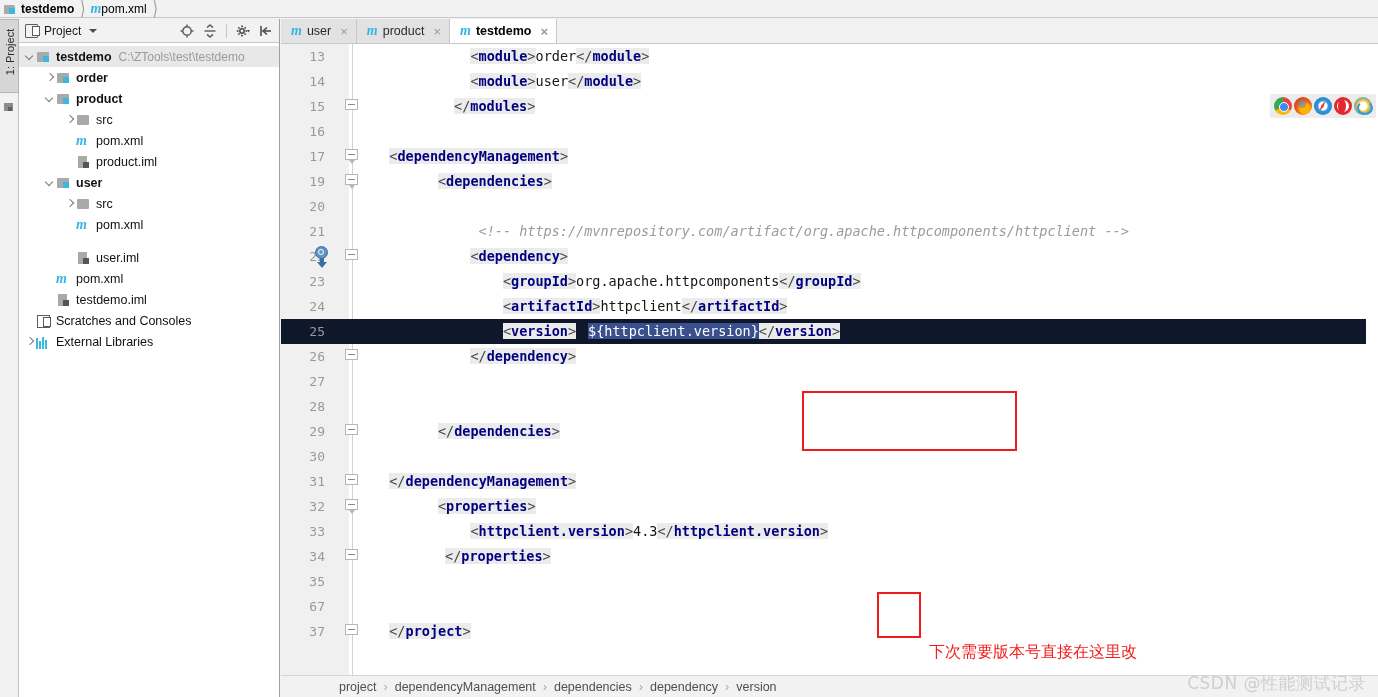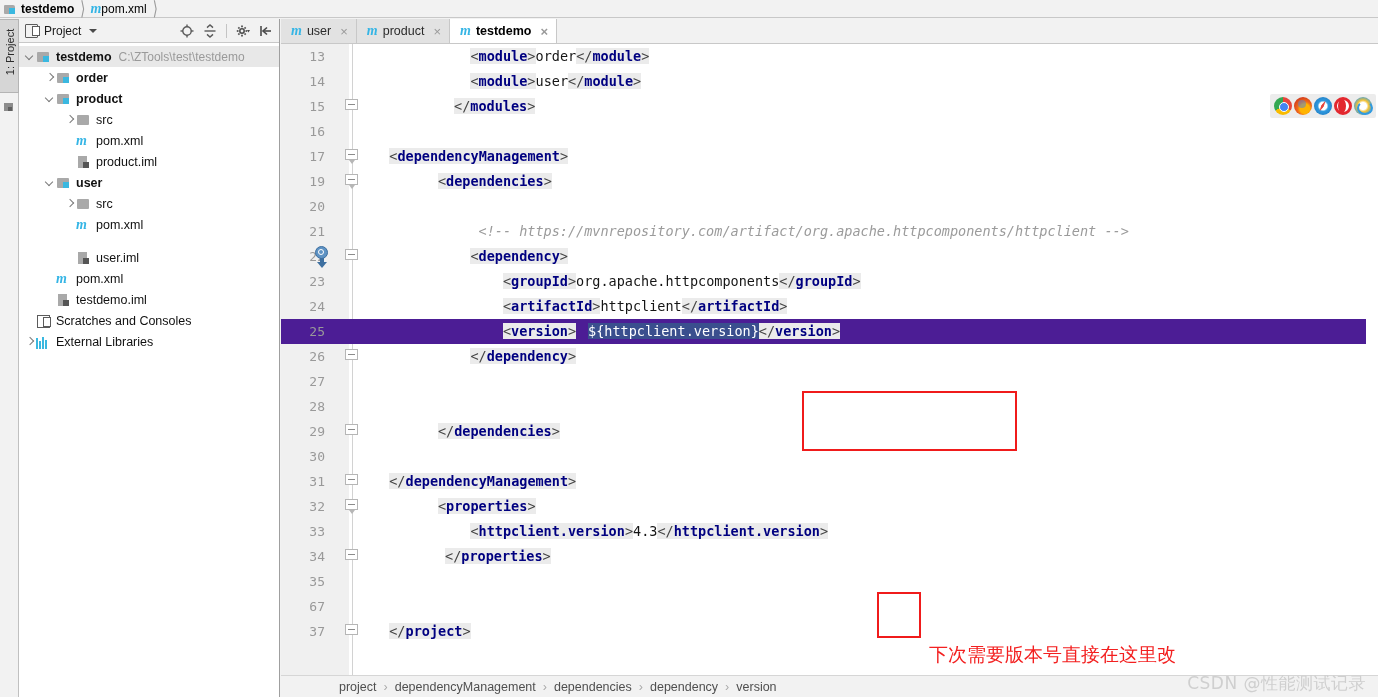--- a/index.html
+++ b/index.html
@@ -183,21 +183,21 @@
   }
 
   .lines {
     position: absolute; left: 0; top: 0; width: 100%; height: 100%;
     font-family: "DejaVu Sans Mono", "Liberation Mono", monospace;
     font-size: 13.5px;
   }
   .ln {
     position: relative; height: 25px; line-height: 25px; white-space: pre;
   }
-  .ln.hl { background: #4c1d95; }
+  .ln.hl { background: #0f172a; }
   .ln .num {
     position: absolute; left: 0; top: 0; width: 44px;
     text-align: right; color: #999; font-size: 13px;
     font-family: "DejaVu Sans Mono","Liberation Mono",monospace;
   }
   .ln .code {
     position: absolute; left: 92px; top: 0;
     color: #080808;
     font-family: "DejaVu Sans Mono","Liberation Mono",monospace;
   }
@@ -240,21 +240,21 @@
     position:absolute;left:3.5px;top:16px;width:0;height:0;
     border-left:5px solid transparent;border-right:5px solid transparent;
     border-top:6px solid #3d6fa0;
   }
 
   
   .redbox {
     position: absolute; border: 2.5px solid #f01b1b; pointer-events: none;
   }
   .redtext {
-    position: absolute; color: #f32020; font-size: 19px;
+    position: absolute; color: #f32020; font-size: 16px;
     font-family: Liberation Serif, serif; white-space: nowrap;
   }
 
   
   .browsers {
     position: absolute; right: 2px; top: 50px;
     background: #ececec; border-radius: 2px;
     display: flex; align-items: center; gap: 2px;
     padding: 3px 4px;
   }

